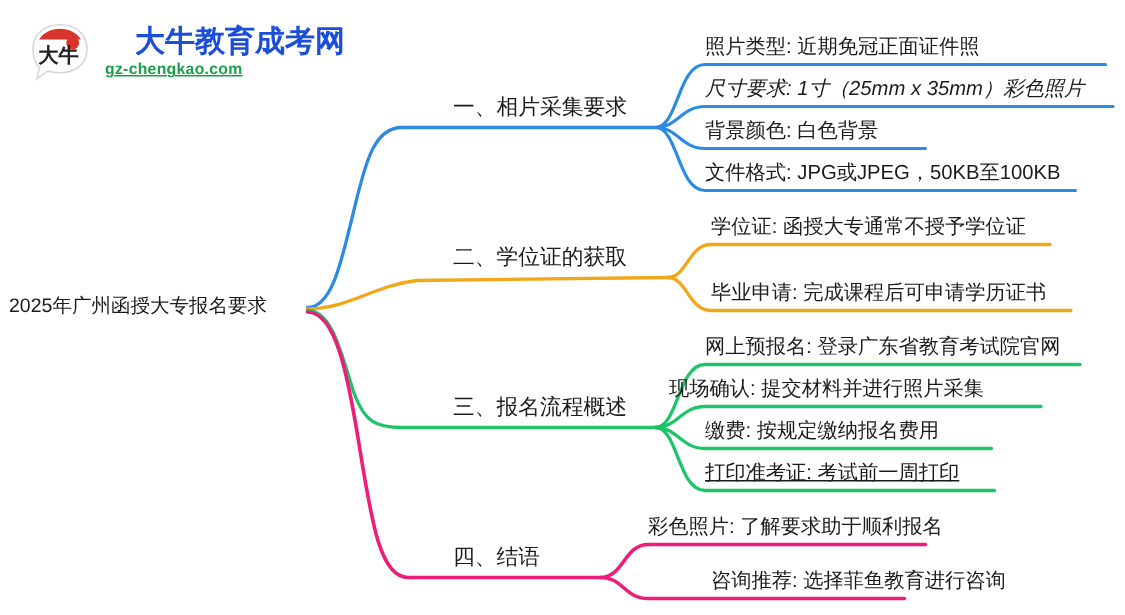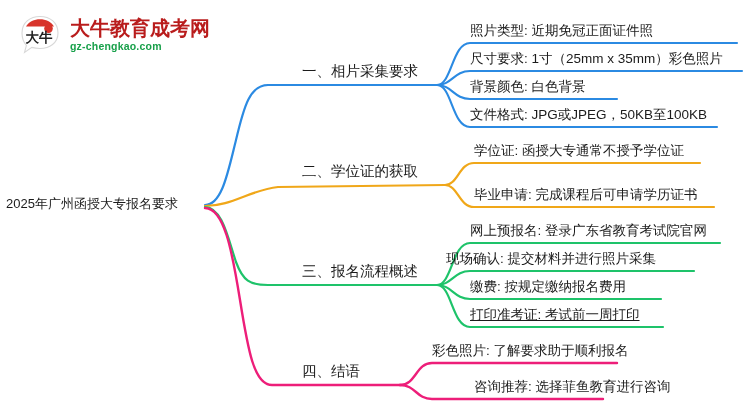--- a/index.html
+++ b/index.html
@@ -9,22 +9,22 @@
     font-family:"Liberation Sans","DejaVu Sans",sans-serif;
     overflow:hidden;
     position:relative;
   }
   #stage{position:absolute;left:0;top:0;width:750px;height:334px;}
 
   
   #logo{position:absolute;left:18px;top:12px;width:210px;height:46px;display:flex;align-items:center;gap:8px;}
   #logo-mark{position:relative;width:44px;height:42px;flex:0 0 44px;}
   #logo-text{display:flex;flex-direction:column;justify-content:center;line-height:1;}
-  .logo-cn{font-size:20px;font-weight:bold;color:#b91c1c;letter-spacing:0px;white-space:nowrap;}
-  .logo-en{font-size:10.5px;font-weight:bold;color:#18a04a;letter-spacing:.2px;white-space:nowrap;margin-top:3px;}
+  .logo-cn{font-size:20px;font-weight:bold;color:#1d4ed8;letter-spacing:0px;white-space:nowrap;margin-left:20px;}
+  .logo-en{font-size:10.5px;font-weight:bold;color:#18a04a;letter-spacing:.2px;white-space:nowrap;margin-top:3px;text-decoration:underline;}
 
   
   #wires{position:absolute;left:0;top:0;width:750px;height:410px;}
 
   
   .node{position:absolute;white-space:nowrap;color:#1b1b1b;}
   .root-node{
     font-size:13px;left:6px;top:195px;letter-spacing:0px;
   }
   .l1{
@@ -90,21 +90,21 @@
   </svg>
 
   <div class="node root-node">2025年广州函授大专报名要求</div>
 
   <div class="node l1 l1-1">一、相片采集要求</div>
   <div class="node l1 l1-2">二、学位证的获取</div>
   <div class="node l1 l1-3">三、报名流程概述</div>
   <div class="node l1 l1-4">四、结语</div>
 
   <div class="l2-txt" style="left:470px;top:22px;">照片类型: 近期免冠正面证件照</div>
-  <div class="l2-txt" style="left:470px;top:50px;">尺寸要求: 1寸（25mm x 35mm）彩色照片</div>
+  <div class="l2-txt" style="left:470px;top:50px;font-style:italic;">尺寸要求: 1寸（25mm x 35mm）彩色照片</div>
   <div class="l2-txt" style="left:470px;top:78px;">背景颜色: 白色背景</div>
   <div class="l2-txt" style="left:470px;top:106px;">文件格式: JPG或JPEG，50KB至100KB</div>
 
   <div class="l2-txt" style="left:474px;top:142px;">学位证: 函授大专通常不授予学位证</div>
   <div class="l2-txt" style="left:474px;top:186px;">毕业申请: 完成课程后可申请学历证书</div>
 
   <div class="l2-txt" style="left:470px;top:222px;">网上预报名: 登录广东省教育考试院官网</div>
   <div class="l2-txt" style="left:446px;top:250px;">现场确认: 提交材料并进行照片采集</div>
   <div class="l2-txt" style="left:470px;top:278px;">缴费: 按规定缴纳报名费用</div>
   <div class="l2-txt" style="left:470px;top:306px;text-decoration:underline;">打印准考证: 考试前一周打印</div>

